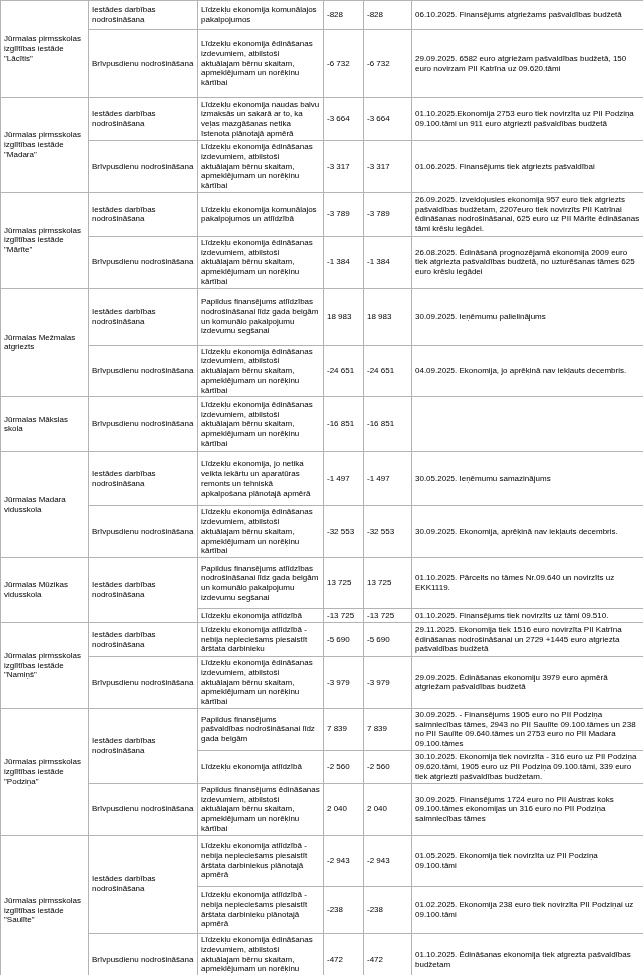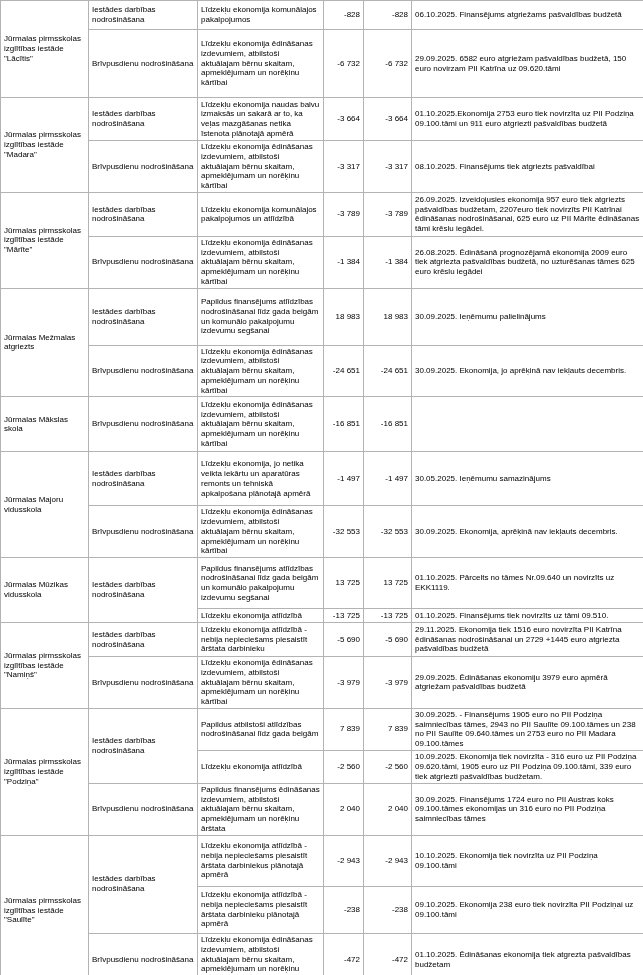--- a/index.html
+++ b/index.html
@@ -16,21 +16,21 @@
   table.grid td{
     border:1px solid #b3b3b3;
     padding:1px 3px;
     vertical-align:middle;
     overflow:hidden;
     word-wrap:break-word;
   }
   td.c-inst{}
   td.c-cat{}
   td.c-desc{}
-  td.c-num{text-align:right;padding-right:2px;}
+  td.c-num{padding-right:2px;}
   td.c-comm{}
 </style>
 </head>
 <body>
 
 <div class="page">
 <table class="grid">
   <colgroup>
     <col style="width:88px">
         <col style="width:109px">
@@ -63,21 +63,21 @@
       <td class="c-desc">Līdzekļu ekonomija naudas balvu izmaksās un sakarā ar to, ka veļas mazgāšanas netika īstenota plānotajā apmērā</td>
       <td class="c-num">-3 664</td>
       <td class="c-num">-3 664</td>
       <td class="c-comm">01.10.2025.Ekonomija 2753 euro tiek novirzīta uz PII Podziņa 09.100.tāmi un 911 euro atgriezti pašvaldības budžetā</td>
     </tr>
     <tr style="height:49px">
       <td class="c-cat">Brīvpusdienu nodrošināšana</td>
       <td class="c-desc">Līdzekļu ekonomija ēdināšanas izdevumiem, atbilstoši aktuālajam bērnu skaitam, apmeklējumam un norēķinu kārtībai</td>
       <td class="c-num">-3 317</td>
       <td class="c-num">-3 317</td>
-      <td class="c-comm">08.10.2025. Finansējums tiek atgriezts pašvaldībai</td>
+      <td class="c-comm">01.06.2025. Finansējums tiek atgriezts pašvaldībai</td>
     </tr>
 
     <tr style="height:44px">
       <td class="c-inst" rowspan="2">Jūrmalas pirmsskolas izglītības iestāde "Mārīte"</td>
       <td class="c-cat">Iestādes darbības nodrošināšana</td>
       <td class="c-desc">Līdzekļu ekonomija komunālajos pakalpojumos un atlīdzībā</td>
       <td class="c-num">-3 789</td>
       <td class="c-num">-3 789</td>
       <td class="c-comm">26.09.2025. Izveidojusies ekonomija 957 euro tiek atgriezts pašvaldības budžetam, 2207euro tiek novirzīts PII Katrīnai ēdināšanas nodrošināšanai, 625 euro uz PII Mārīte ēdināšanas tāmi krēslu iegādei.</td>
     </tr>
@@ -95,34 +95,34 @@
       <td class="c-desc">Papildus finansējums atlīdzības nodrošināšanai līdz gada beigām un komunālo pakalpojumu izdevumu segšanai</td>
       <td class="c-num">18 983</td>
       <td class="c-num">18 983</td>
       <td class="c-comm">30.09.2025. Ieņēmumu palielinājums</td>
     </tr>
     <tr style="height:50px">
       <td class="c-cat">Brīvpusdienu nodrošināšana</td>
       <td class="c-desc">Līdzekļu ekonomija ēdināšanas izdevumiem, atbilstoši aktuālajam bērnu skaitam, apmeklējumam un norēķinu kārtībai</td>
       <td class="c-num">-24 651</td>
       <td class="c-num">-24 651</td>
-      <td class="c-comm">30.09.2025. Ekonomija, jo aprēķinā nav iekļauts decembris.</td>
+      <td class="c-comm">04.09.2025. Ekonomija, jo aprēķinā nav iekļauts decembris.</td>
     </tr>
 
     <tr style="height:55px">
       <td class="c-inst">Jūrmalas Mākslas skola</td>
       <td class="c-cat">Brīvpusdienu nodrošināšana</td>
       <td class="c-desc">Līdzekļu ekonomija ēdināšanas izdevumiem, atbilstoši aktuālajam bērnu skaitam, apmeklējumam un norēķinu kārtībai</td>
       <td class="c-num">-16 851</td>
       <td class="c-num">-16 851</td>
       <td class="c-comm"></td>
     </tr>
 
     <tr style="height:54px">
-      <td class="c-inst" rowspan="2">Jūrmalas Majoru vidusskola</td>
+      <td class="c-inst" rowspan="2">Jūrmalas Madara vidusskola</td>
       <td class="c-cat">Iestādes darbības nodrošināšana</td>
       <td class="c-desc">Līdzekļu ekonomija, jo netika veikta iekārtu un aparatūras remonts un tehniskā apkalpošana plānotajā apmērā</td>
       <td class="c-num">-1 497</td>
       <td class="c-num">-1 497</td>
       <td class="c-comm">30.05.2025. Ieņēmumu samazinājums</td>
     </tr>
     <tr style="height:48px">
       <td class="c-cat">Brīvpusdienu nodrošināšana</td>
       <td class="c-desc">Līdzekļu ekonomija ēdināšanas izdevumiem, atbilstoši aktuālajam bērnu skaitam, apmeklējumam un norēķinu kārtībai</td>
       <td class="c-num">-32 553</td>
@@ -157,52 +157,52 @@
       <td class="c-cat">Brīvpusdienu nodrošināšana</td>
       <td class="c-desc">Līdzekļu ekonomija ēdināšanas izdevumiem, atbilstoši aktuālajam bērnu skaitam, apmeklējumam un norēķinu kārtībai</td>
       <td class="c-num">-3 979</td>
       <td class="c-num">-3 979</td>
       <td class="c-comm">29.09.2025. Ēdināšanas ekonomiju 3979 euro apmērā atgriežam pašvaldības budžetā</td>
     </tr>
 
     <tr style="height:42px">
       <td class="c-inst" rowspan="3">Jūrmalas pirmsskolas izglītības iestāde "Podziņa"</td>
       <td class="c-cat" rowspan="2">Iestādes darbības nodrošināšana</td>
-      <td class="c-desc">Papildus atbilstoši atlīdzības nodrošināšanai līdz gada beigām</td>
+      <td class="c-desc">Papildus finansējums pašvaldības nodrošināšanai līdz gada beigām</td>
       <td class="c-num">7 839</td>
       <td class="c-num">7 839</td>
       <td class="c-comm">30.09.2025. - Finansējums 1905 euro no PII Podziņa saimniecības tāmes, 2943 no PII Saulīte 09.100.tāmes un 238 no PII Saulīte 09.640.tāmes un 2753 euro no PII Madara 09.100.tāmes</td>
     </tr>
     <tr style="height:33px">
       <td class="c-desc">Līdzekļu ekonomija atlīdzībā</td>
       <td class="c-num">-2 560</td>
       <td class="c-num">-2 560</td>
-      <td class="c-comm">10.09.2025. Ekonomija tiek novirzīta - 316 euro uz PII Podziņa 09.620.tāmi, 1905 euro uz PII Podziņa 09.100.tāmi, 339 euro tiek atgriezti pašvaldības budžetam.</td>
+      <td class="c-comm">30.10.2025. Ekonomija tiek novirzīta - 316 euro uz PII Podziņa 09.620.tāmi, 1905 euro uz PII Podziņa 09.100.tāmi, 339 euro tiek atgriezti pašvaldības budžetam.</td>
     </tr>
     <tr style="height:50px">
       <td class="c-cat">Brīvpusdienu nodrošināšana</td>
-      <td class="c-desc">Papildus finansējums ēdināšanas izdevumiem, atbilstoši aktuālajam bērnu skaitam, apmeklējumam un norēķinu ārštata</td>
+      <td class="c-desc">Papildus finansējums ēdināšanas izdevumiem, atbilstoši aktuālajam bērnu skaitam, apmeklējumam un norēķinu kārtībai</td>
       <td class="c-num">2 040</td>
       <td class="c-num">2 040</td>
       <td class="c-comm">30.09.2025. Finansējums 1724 euro no PII Austras koks 09.100.tāmes ekonomijas un 316 euro no PII Podziņa saimniecības tāmes</td>
     </tr>
 
     <tr style="height:51px">
       <td class="c-inst" rowspan="3">Jūrmalas pirmsskolas izglītības iestāde "Saulīte"</td>
       <td class="c-cat" rowspan="2">Iestādes darbības nodrošināšana</td>
       <td class="c-desc">Līdzekļu ekonomija  atlīdzībā - nebija nepieciešams piesaistīt ārštata darbiniekus plānotajā apmērā</td>
       <td class="c-num">-2 943</td>
       <td class="c-num">-2 943</td>
-      <td class="c-comm">10.10.2025. Ekonomija tiek novirzīta uz PII Podziņa 09.100.tāmi</td>
+      <td class="c-comm">01.05.2025. Ekonomija tiek novirzīta uz PII Podziņa 09.100.tāmi</td>
     </tr>
     <tr style="height:47px">
       <td class="c-desc">Līdzekļu ekonomija  atlīdzībā - nebija nepieciešams piesaistīt ārštata darbinieku plānotajā apmērā</td>
       <td class="c-num">-238</td>
       <td class="c-num">-238</td>
-      <td class="c-comm">09.10.2025. Ekonomija 238 euro tiek novirzīta PII Podziņai uz 09.100.tāmi</td>
+      <td class="c-comm">01.02.2025. Ekonomija 238 euro tiek novirzīta PII Podziņai uz 09.100.tāmi</td>
     </tr>
     <tr style="height:53px">
       <td class="c-cat">Brīvpusdienu nodrošināšana</td>
       <td class="c-desc">Līdzekļu ekonomija ēdināšanas izdevumiem, atbilstoši aktuālajam bērnu skaitam, apmeklējumam un norēķinu kārtībai</td>
       <td class="c-num">-472</td>
       <td class="c-num">-472</td>
       <td class="c-comm">01.10.2025. Ēdināšanas ekonomija tiek atgrezta pašvaldības budžetam</td>
     </tr>
   </tbody>
 </table>

